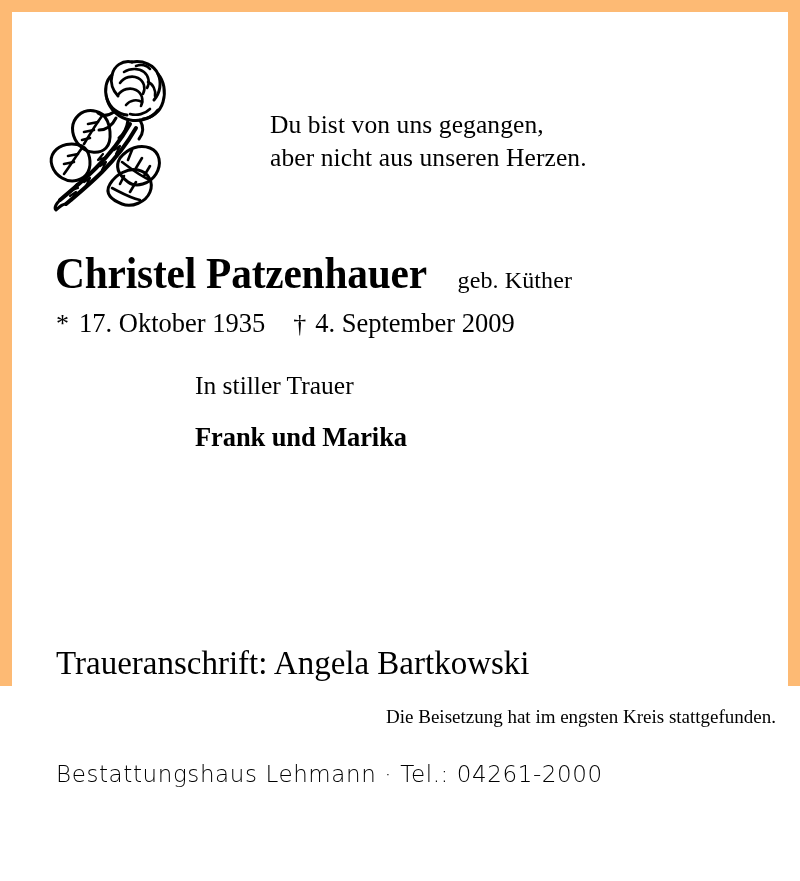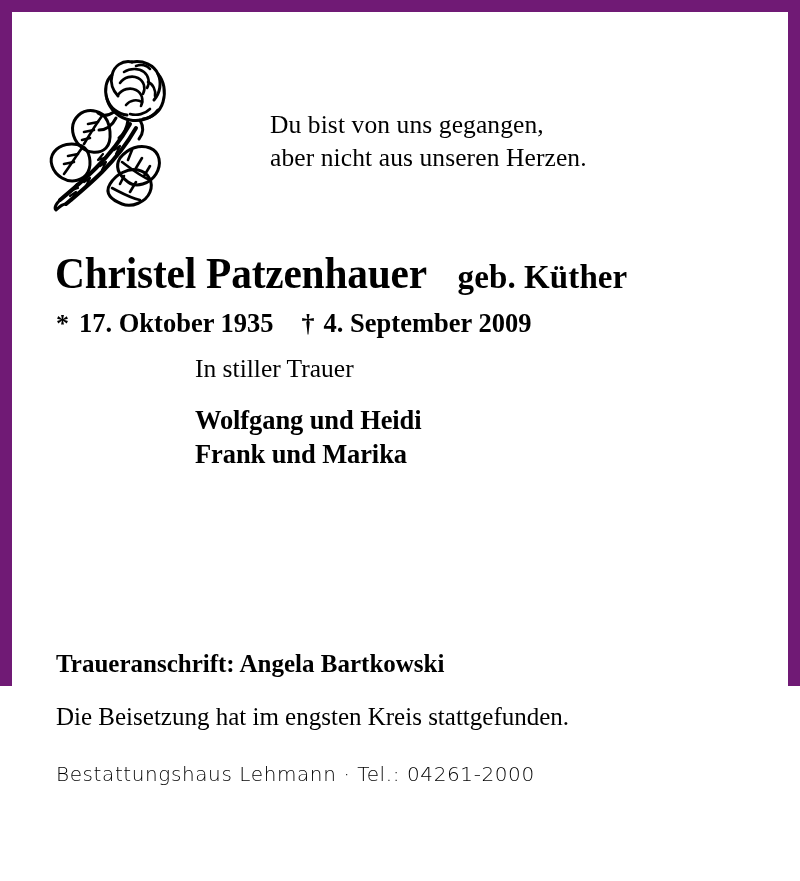--- a/index.html
+++ b/index.html
@@ -16,21 +16,21 @@
     color: #000000;
   }
 
   
   .obituary-frame {
     position: absolute;
     left: 0;
     top: 0;
     width: 800px;
     height: 686px;
-    background: #701a75;
+    background: #fdba74;
     box-sizing: border-box;
   }
 
   .obituary-card {
     position: absolute;
     left: 12px;
     top: 12px;
     width: 776px;
     height: 857px;
     background: #ffffff;
@@ -83,51 +83,50 @@
   .deceased-name {
     font-size: 44px;
     font-weight: bold;
     letter-spacing: -0.2px;
     transform: scaleX(0.94);
     transform-origin: left center;
     display: inline-block;
     vertical-align: baseline;
   }
   .maiden-name {
-    font-size: 33px;
-    font-weight: bold;
+    font-size: 24px;
+    font-weight: normal;
     letter-spacing: 0.1px;
     display: inline-block;
     vertical-align: baseline;
     padding-left: 7px;
   }
 
   
   .dates-line {
     position: absolute;
     left: 44px;
     top: 295px;
     font-size: 26.5px;
     line-height: 32px;
     white-space: nowrap;
-    font-weight: bold;
   }
   .date-symbol {
     display: inline-block;
     font-size: 26px;
   }
   .symbol-birth { padding-right: 10px; }
   .symbol-death { padding-right: 9px; padding-left: 28px; }
   .date-value { display: inline-block; }
 
   
   .mourners {
     position: absolute;
     left: 183px;
-    top: 342px;
+    top: 359px;
     width: 580px;
   }
   .mourning-intro {
     font-size: 25.5px;
     line-height: 30px;
     white-space: nowrap;
     margin-bottom: 19px;
   }
   .mourner-list {
     list-style: none;
@@ -143,38 +142,38 @@
   }
 
   
   .closing {
     position: absolute;
     left: 44px;
     top: 636px;
     width: 720px;
   }
   .contact-block {
-    font-size: 25px;
+    font-size: 33px;
     line-height: 31px;
     white-space: nowrap;
-    font-weight: bold;
   }
   .contact-line { display: block; }
 
   .funeral-note {
     margin-top: 22px;
-    font-size: 25px;
+    font-size: 19px;
     line-height: 31px;
     white-space: nowrap;
+    text-align: right;
   }
 
   .funeral-home {
     margin-top: 27px;
     font-family: "DejaVu Sans", sans-serif;
-    font-size: 20px;
+    font-size: 23px;
     font-weight: 300;
     line-height: 30px;
     letter-spacing: 0.6px;
     white-space: nowrap;
   }
 </style>
 </head>
 <body>
 
 <div class="obituary-frame">
@@ -251,21 +250,20 @@
       <span class="deceased-name">Christel Patzenhauer</span><span class="maiden-name">geb. Küther</span>
     </div>
 
     <div class="dates-line">
       <span class="date-symbol symbol-birth">*</span><span class="date-value">17. Oktober 1935</span><span class="date-symbol symbol-death">†</span><span class="date-value">4. September 2009</span>
     </div>
 
     <div class="mourners">
       <div class="mourning-intro">In stiller Trauer</div>
       <ul class="mourner-list">
-        <li class="mourner-item">Wolfgang und Heidi</li>
         <li class="mourner-item">Frank und Marika</li>
       </ul>
     </div>
 
     <div class="closing">
       <div class="contact-block">
         <span class="contact-line">Traueranschrift: Angela Bartkowski</span>
       </div>
       <div class="funeral-note">Die Beisetzung hat im engsten Kreis stattgefunden.</div>
       <div class="funeral-home">Bestattungshaus Lehmann · Tel.: 04261-2000</div>

